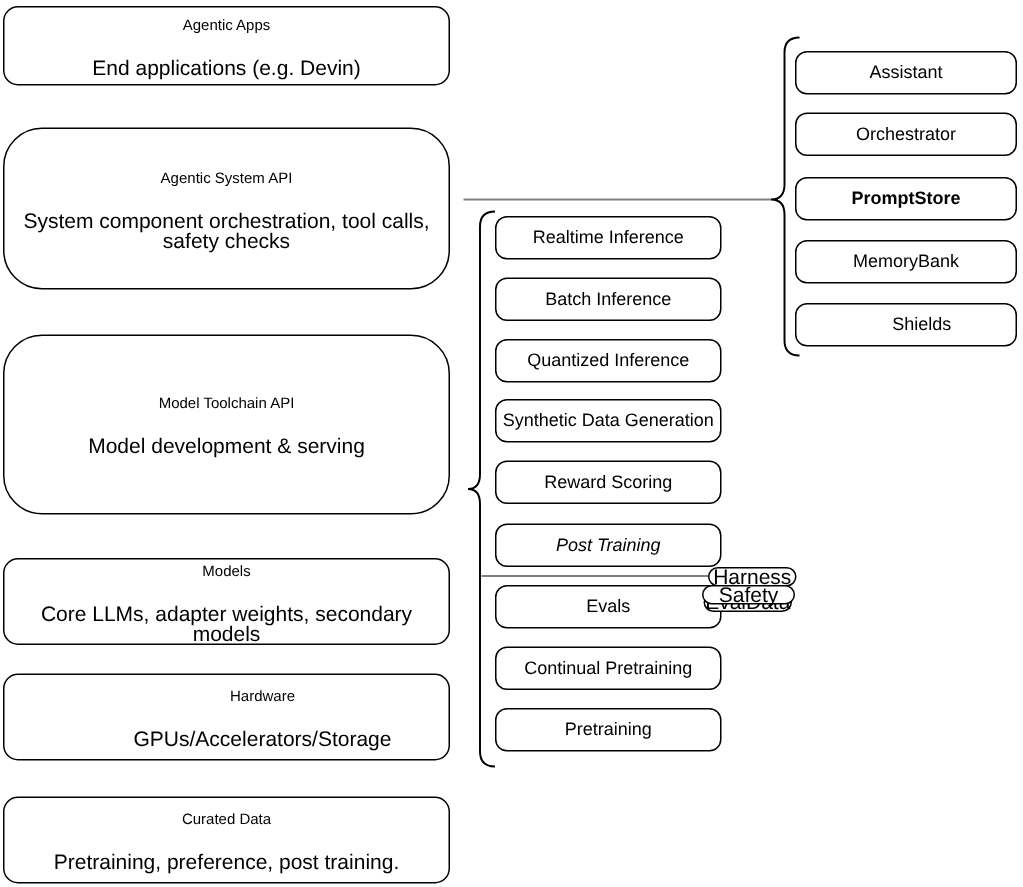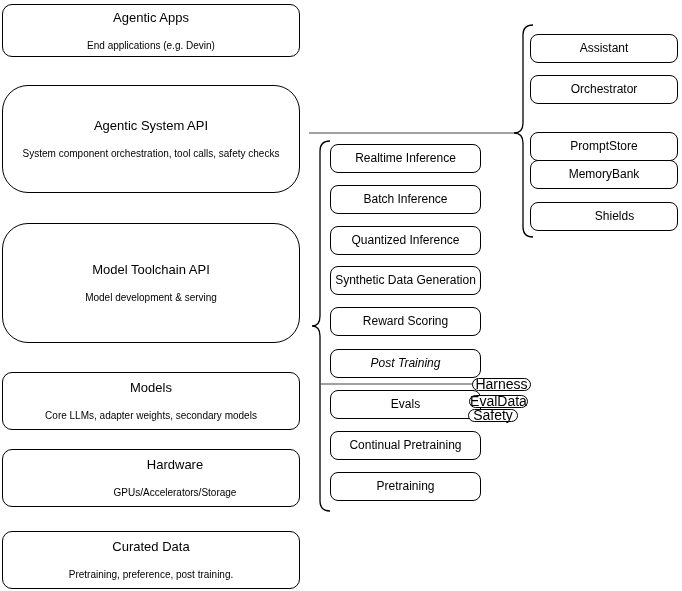--- a/index.html
+++ b/index.html
@@ -9,22 +9,22 @@
   }
   .layer{position:absolute;left:0;top:0;z-index:1;}
   .box{
     position:absolute;box-sizing:border-box;background:#fff;
     border:1px solid #000;z-index:2;
   }
   .lbox{
     left:2px;width:298px;display:flex;flex-direction:column;
     align-items:center;justify-content:center;text-align:center;
   }
-  .lbox .t{font-size:13px;line-height:16px;}
-  .lbox .s{font-size:10px;line-height:13px;margin-top:13px;}
+  .lbox .t{font-size:10px;line-height:16px;}
+  .lbox .s{font-size:14px;line-height:13px;margin-top:13px;}
   .mbox{
     left:330px;width:151px;height:29px;border-radius:8px;
     font-size:12px;line-height:27px;text-align:center;
   }
   .rbox{
     left:530px;width:148px;height:29px;border-radius:8px;
     font-size:12px;line-height:27px;text-align:center;
   }
   .tag{
     position:absolute;box-sizing:border-box;height:13px;background:#fff;
@@ -79,21 +79,21 @@
   <div class="box mbox" style="top:226px;">Quantized Inference</div>
   <div class="box mbox" style="top:307px;">Reward Scoring</div>
   <div class="box mbox" style="top:266px;">Synthetic Data Generation</div>
   <div class="box mbox" style="top:349px;font-style:italic;">Post Training</div>
   <div class="box mbox" style="top:390px;">Evals</div>
   <div class="box mbox" style="top:431px;">Continual Pretraining</div>
   <div class="box mbox" style="top:472px;">Pretraining</div>
 
   <div class="tag" style="left:472px;top:378px;width:59px;">Harness</div>
   <div class="tag" style="left:469px;top:395px;width:59px;">EvalData</div>
-  <div class="tag" style="left:468px;top:409px;width:50px;">Safety</div>
+  <div class="tag" style="left:468px;top:390px;width:62px;">Safety</div>
 
   <div class="box rbox" style="top:34px;">Assistant</div>
   <div class="box rbox" style="top:75px;">Orchestrator</div>
-  <div class="box rbox" style="top:132px;">PromptStore</div>
+  <div class="box rbox" style="top:118px;font-weight:bold;">PromptStore</div>
   <div class="box rbox" style="top:160px;">MemoryBank</div>
   <div class="box rbox" style="top:202px;padding-left:21px;">Shields</div>
 
 </div>
 
 </body></html>

